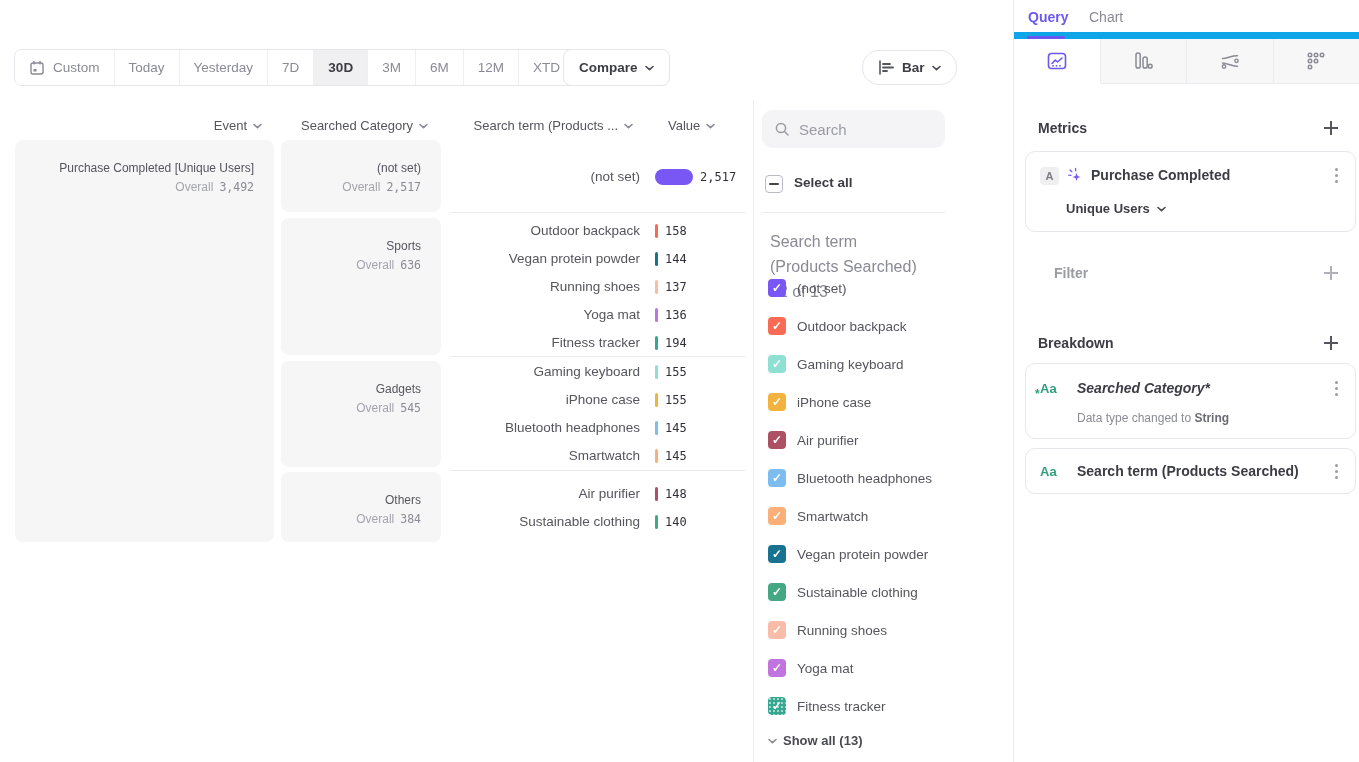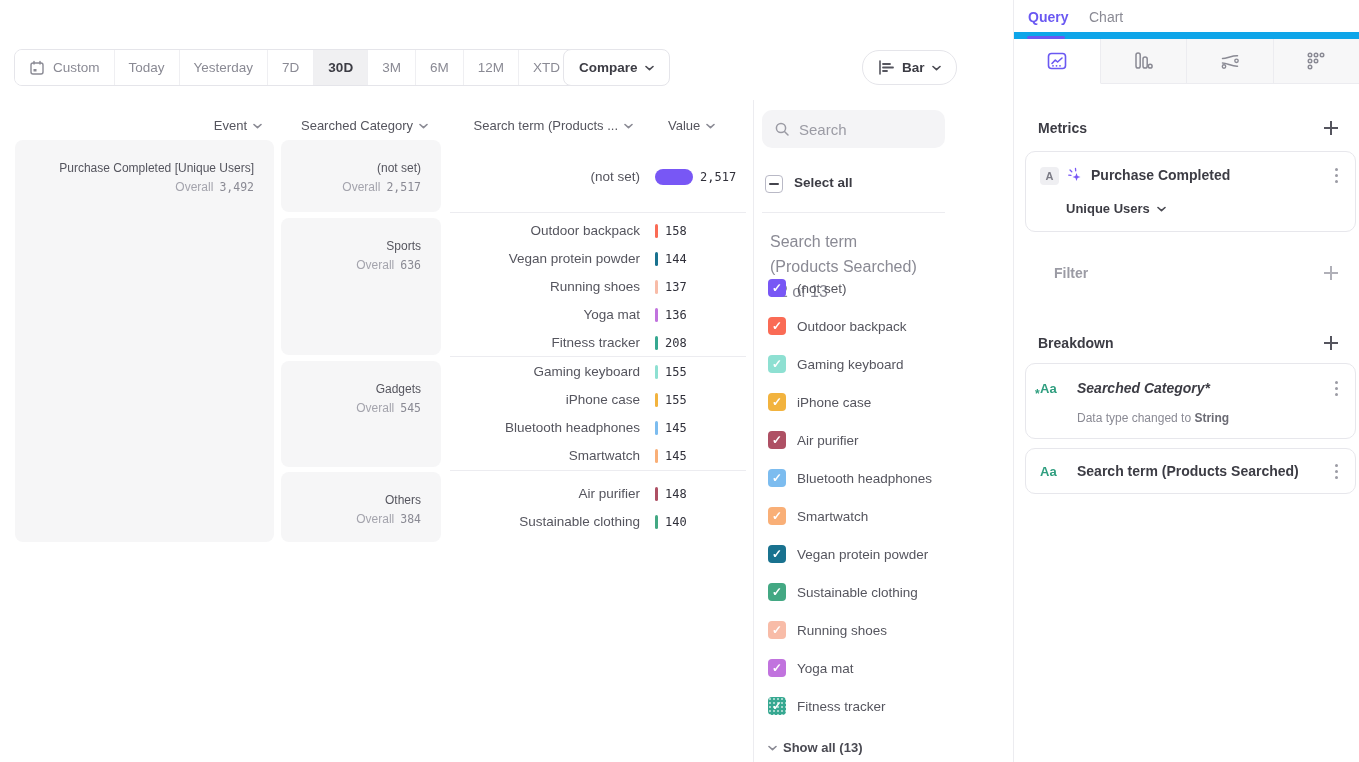--- a/index.html
+++ b/index.html
@@ -54,21 +54,21 @@
   .chk.indet { background:#fff; border:1px solid #B9B9C6; }
   .chk.indet .minus { width:10px; height:2px; background:#44444C; border-radius:1px; }
   .chk .tick { color:#fff; font-size:12px; font-weight:700; line-height:1; }
   #select-all .t { font-size:13.5px; font-weight:700; color:#3C3C44; }
   #legend-divider { left:762px; top:212px; width:183px; height:1px; background:#ECECF0; }
   #legend-context { left:770px; top:229px; width:160px; font-size:16px; line-height:25px; color:#8A8A94; }
   .legend-item { position:absolute; left:768px; display:flex; align-items:center; gap:11px;
     height:28px; cursor:pointer; }
   .legend-item .t { font-size:13.5px; color:#55555E; white-space:nowrap; }
   #show-all { left:768px; top:733px; display:flex; align-items:center; gap:6px; cursor:pointer;
-    font-size:13px; font-weight:600; color:#4A4A52;margin-top:7px; }
+    font-size:13px; font-weight:600; color:#4A4A52; }
 
   
   #sidebar { left:1013px; top:0; width:346px; height:762px; background:#fff; border-left:1px solid #ECECF0; }
   #sb-tabs { position:absolute; left:0; top:0; width:100%; height:39px; border-bottom:7px solid #0ea5e9; }
   .sb-tab { position:absolute; top:9px; font-size:14px; font-weight:600; cursor:pointer; }
   #tab-query { left:14px; color:#6A58F2; }
   #tab-query-underline { position:absolute; left:13px; top:36px; width:38px; height:3px;
     background:#6A58F2; border-radius:2px; }
   #tab-chart { left:75px; color:#8A8A94; font-weight:500; }
   #icon-strip { position:absolute; left:0; top:39px; width:100%; height:45px; background:#F7F7F8;
@@ -226,21 +226,21 @@
         <span class="val" style="left: 215px;">137</span>
       </div>
       <div class="trow" style="left: 450px; top: 301px; width: 296px;">
         <span class="lbl">Yoga mat</span>
         <span class="minibar" style="background: rgb(193, 115, 222);"></span>
         <span class="val" style="left: 215px;">136</span>
       </div>
       <div class="trow" style="left: 450px; top: 329px; width: 296px;">
         <span class="lbl">Fitness tracker</span>
         <span class="minibar" style="background: rgb(54, 168, 145);"></span>
-        <span class="val" style="left: 215px;">208</span>
+        <span class="val" style="left: 215px;">194</span>
       </div>
       <div class="abs cell" style="left: 281px; top: 361px; width: 160px; height: 106px;">
         <div class="name">Gadgets</div>
         <div class="sub"><span>Overall</span><span class="num">545</span></div>
       </div>
       <div class="trow" style="left: 450px; top: 358px; width: 296px;">
         <span class="lbl">Gaming keyboard</span>
         <span class="minibar" style="background: rgb(142, 224, 210);"></span>
         <span class="val" style="left: 215px;">155</span>
       </div>

